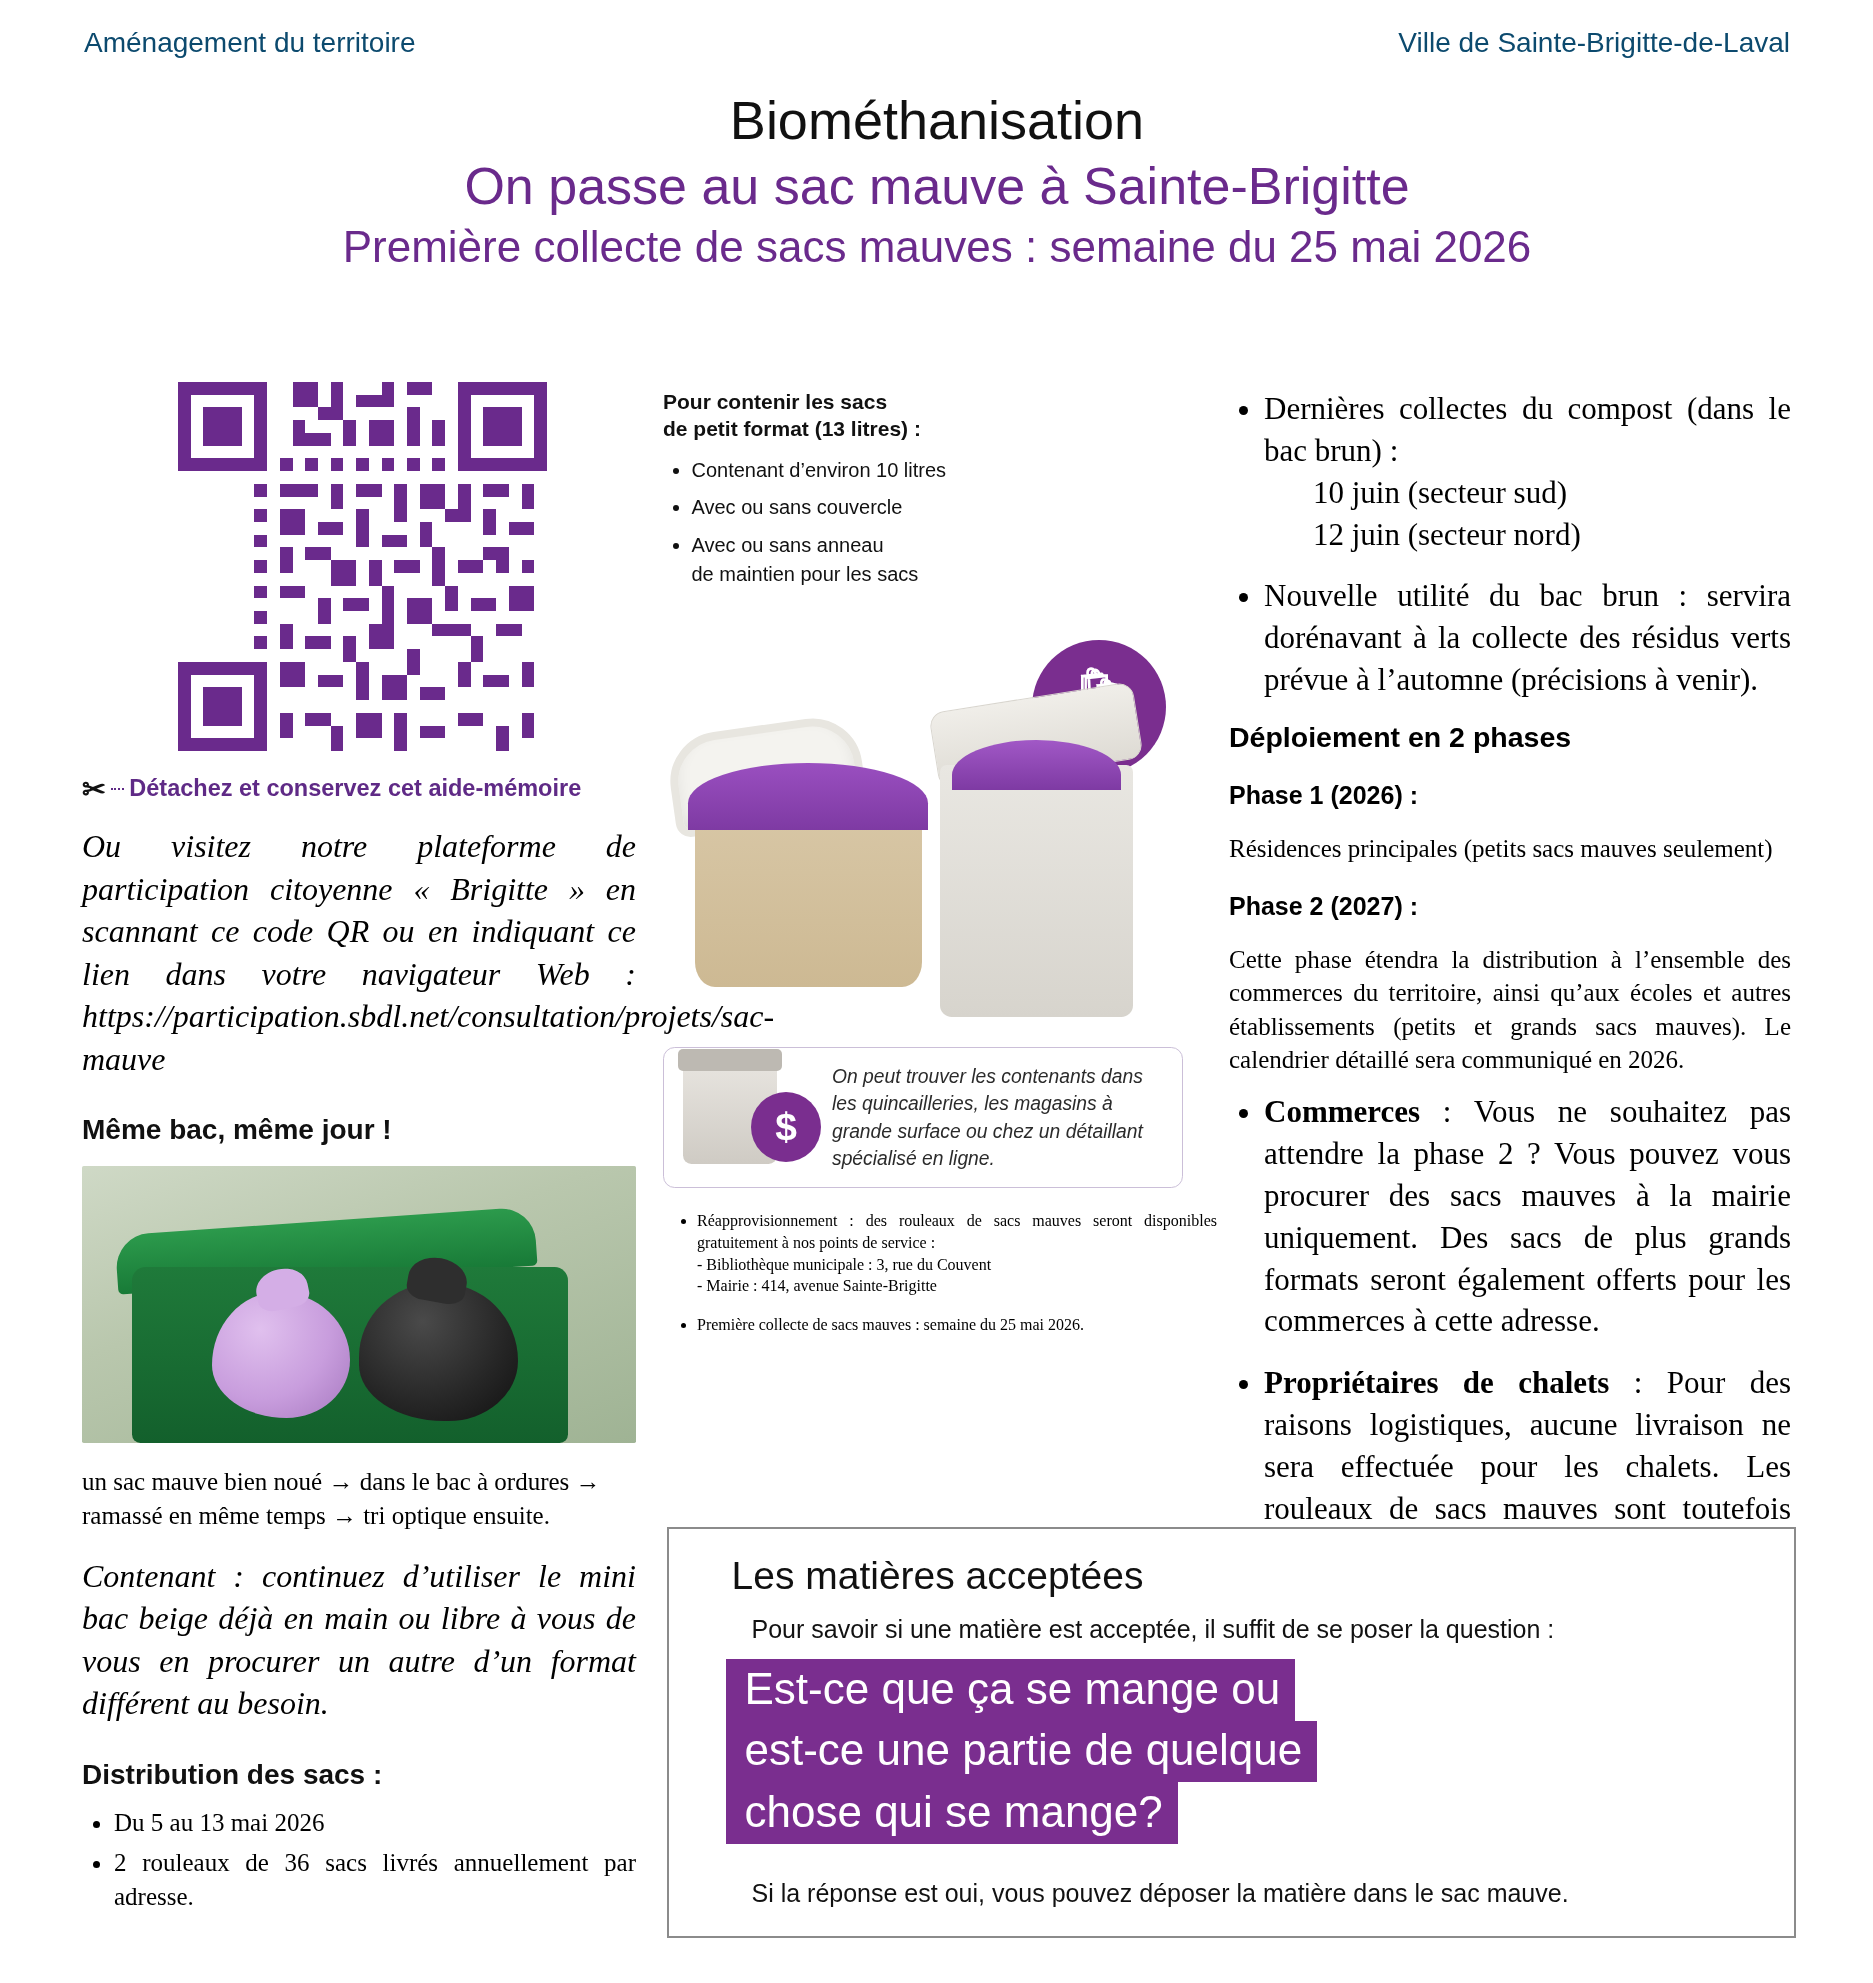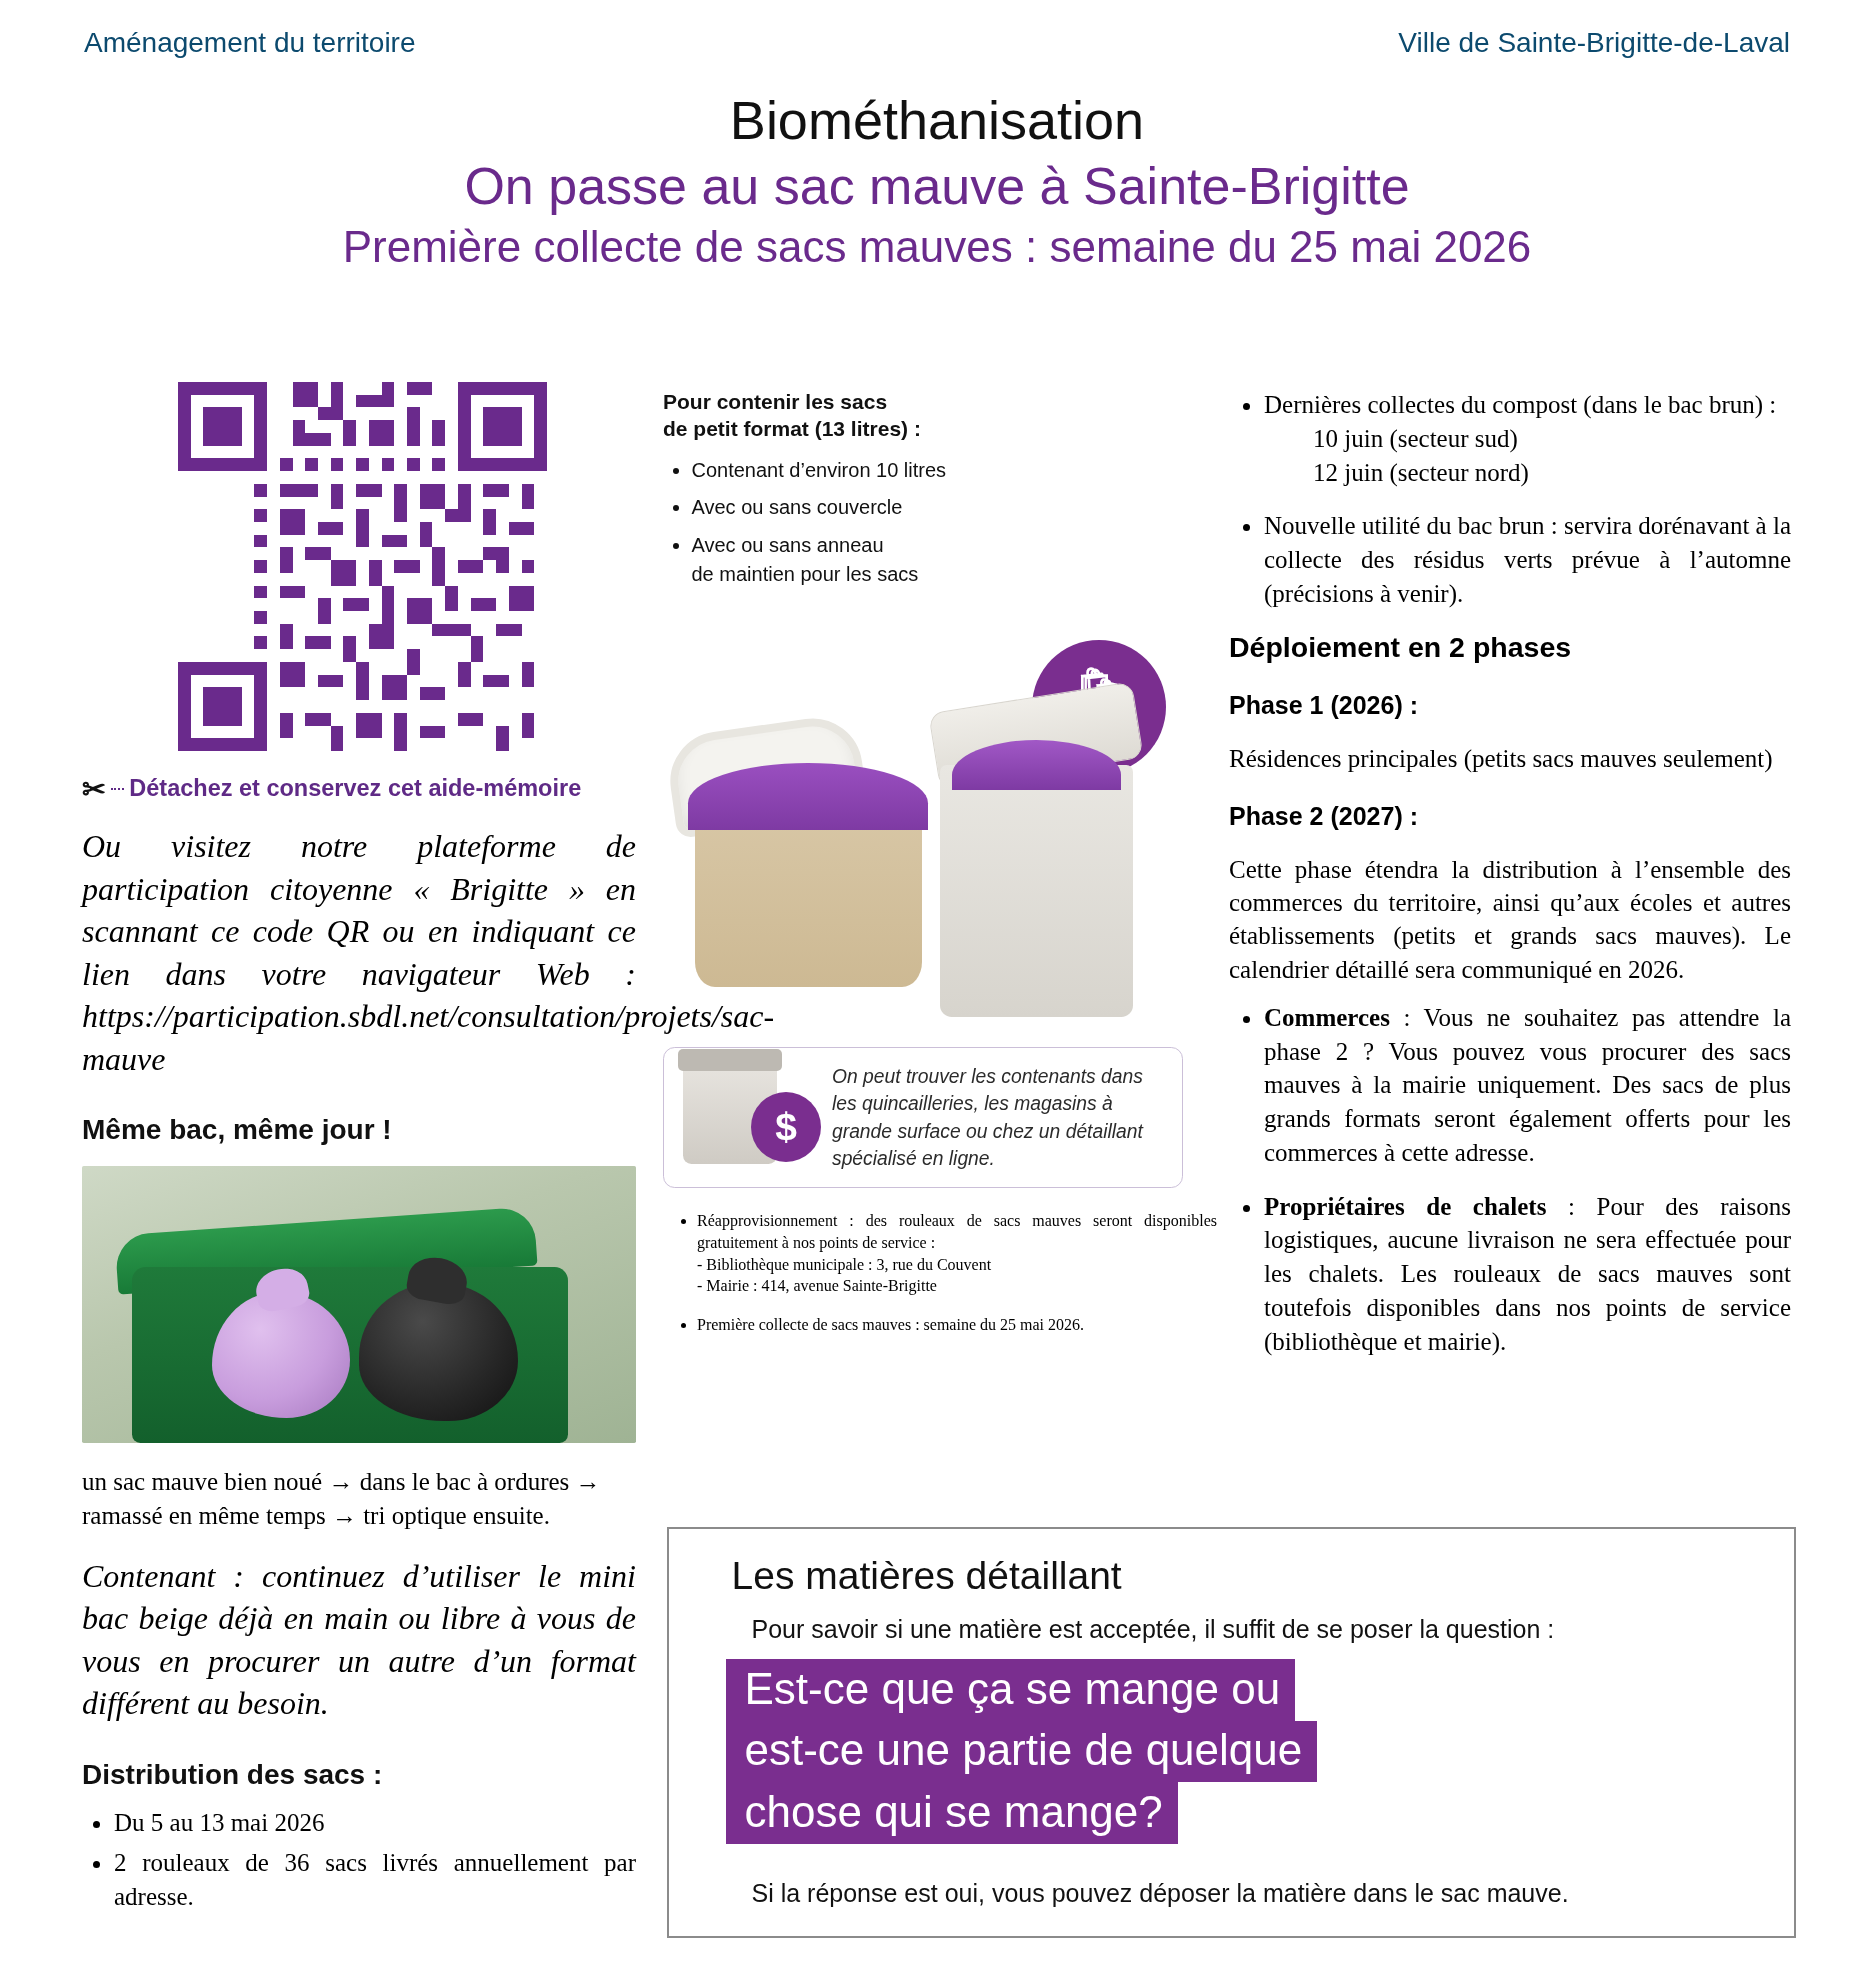--- a/index.html
+++ b/index.html
@@ -298,21 +298,21 @@
     padding: 0 0 0 34px;
     font-size: 16px;
     line-height: 1.35;
   }
   ul.mid-bul li { margin-bottom: 17px; text-align: justify; }
 
   
   ul.right-bul {
     margin: 0;
     padding: 0 0 0 35px;
-    font-size: 25px;
+    font-size: 31px;
     line-height: 1.35;
   }
   ul.right-bul li { margin-bottom: 20px; text-align: justify; }
   .indent-line { margin-left: 49px; }
   h3.right-head {
     font-family: "Liberation Sans", sans-serif;
     font-weight: bold;
     font-size: 28.5px;
     margin: 18.5px 0 0 0;
   }
@@ -599,21 +599,21 @@
       <li>
         <b>Commerces</b><span> : Vous ne souhaitez pas attendre la phase 2 ? Vous pouvez vous procurer des sacs mauves à la mairie uniquement. Des sacs de plus grands formats seront également offerts pour les commerces à cette adresse.</span>
       </li>
       <li>
         <b>Propriétaires de chalets</b><span> : Pour des raisons logistiques, aucune livraison ne sera effectuée pour les chalets. Les rouleaux de sacs mauves sont toutefois disponibles dans nos points de service (bibliothèque et mairie).</span>
       </li>
     </ul>
   </div>
 
   <div class="accept-box">
-    <div class="accept-title">Les matières détaillant</div>
+    <div class="accept-title">Les matières acceptées</div>
     <div class="accept-q">Pour savoir si une matière est acceptée, il suffit de se poser la question :</div>
     <div class="big-q">
       <span>Est-ce que ça se mange ou</span>
       <span>est-ce une partie de quelque</span>
       <span>chose qui se mange?</span>
     </div>
     <div class="accept-foot">Si la réponse est oui, vous pouvez déposer la matière dans le sac mauve.</div>
   </div>
 
 </div>

